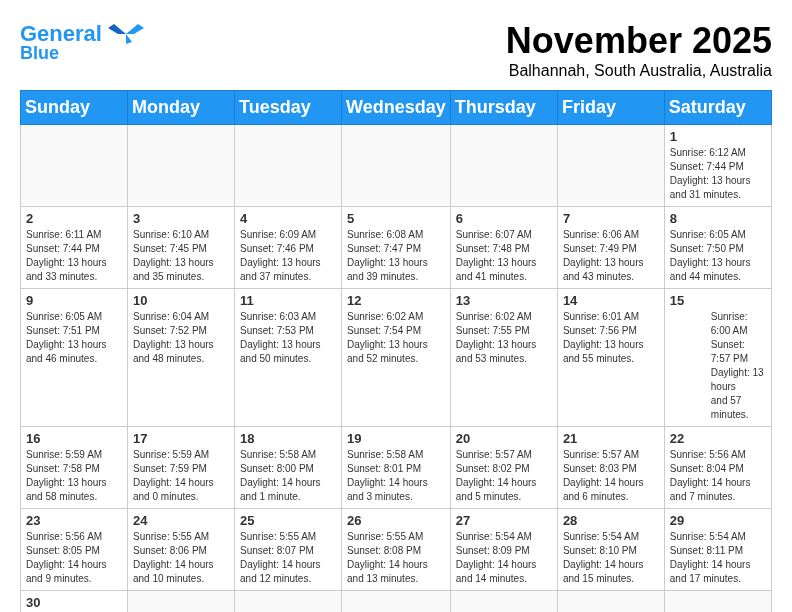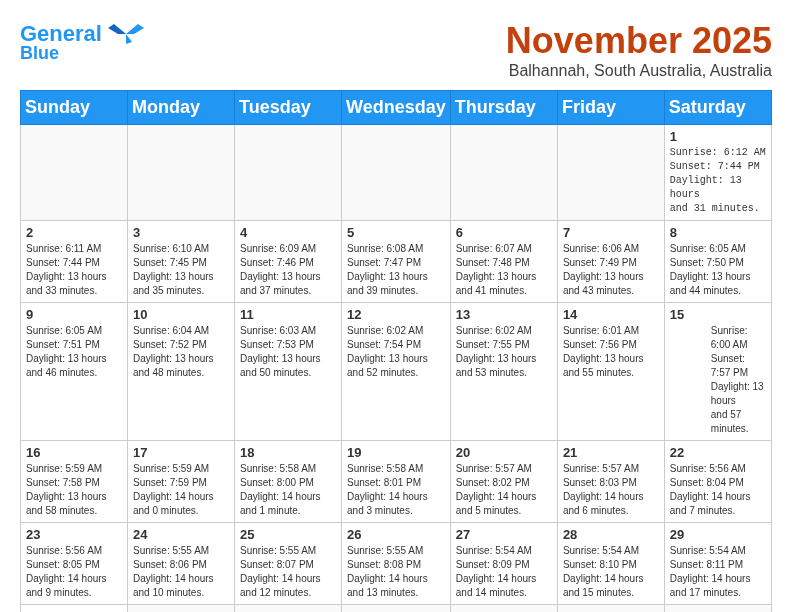--- a/index.html
+++ b/index.html
@@ -30,25 +30,25 @@
     .logo-text span {
       color: #2196F3;
       text-align: right;
     }
     .title-block {
       text-align: right;
     }
     .month-title {
       font-size: 36px;
       font-weight: bold;
-      color: #c2410c;
+      color: #000000;
     }
     .subtitle {
       font-size: 16px;
-      color: #404040;
+      color: #000000;
     }
     .calendar {
       width: 100%;
       border-collapse: collapse;
       border: 1px solid #ccc;
     }
     .calendar th {
       background-color: #2196F3;
       color: #fff;
       font-size: 18px;
@@ -122,21 +122,21 @@
   <tbody id="calendar-body">
   <tr>
         <td class="empty"></td>
         <td class="empty"></td>
         <td class="empty"></td>
         <td class="empty"></td>
         <td class="empty"></td>
         <td class="empty"></td>
         <td>
           <span class="day-num">1</span>
-          <div class="day-info" style="white-space: pre-line; font-family: Liberation Mono, monospace;">Sunrise: 6:12 AM
+          <div class="day-info" style="white-space: pre-line;">Sunrise: 6:12 AM
 Sunset: 7:44 PM
 Daylight: 13 hours
 and 31 minutes.</div>
         </td>
       </tr>
       <tr>
         <td>
           <span class="day-num">2</span>
           <div class="day-info" style="white-space: pre-line;">Sunrise: 6:11 AM
 Sunset: 7:44 PM

